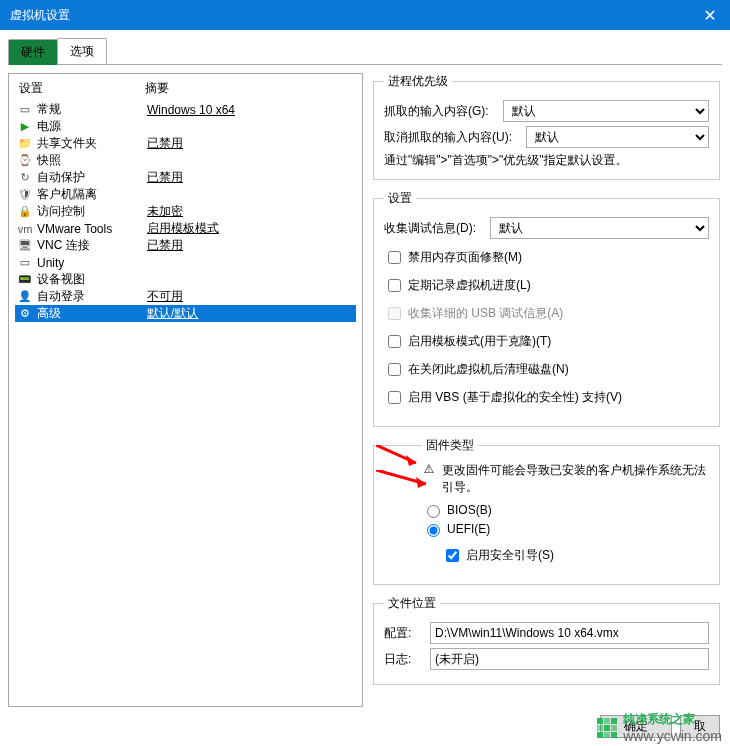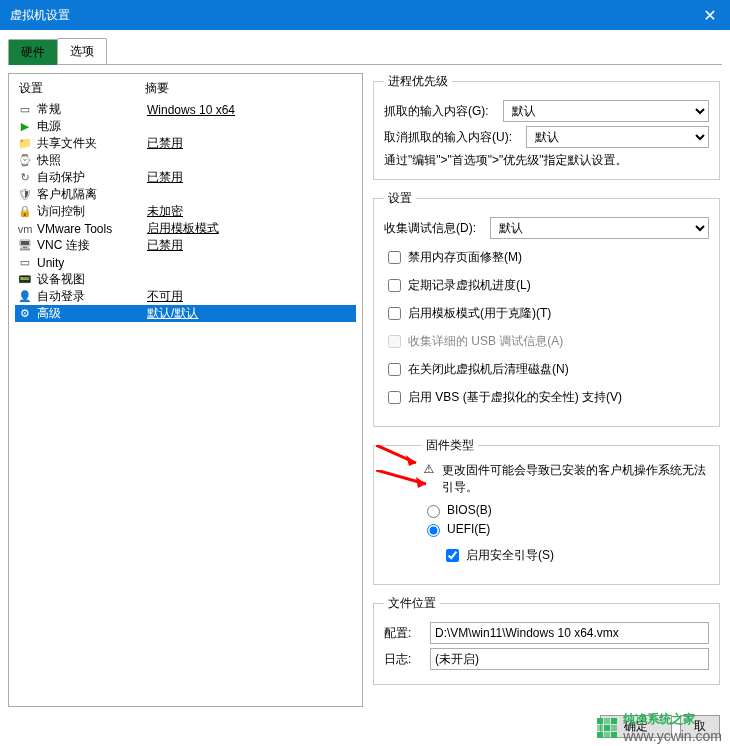--- a/index.html
+++ b/index.html
@@ -158,27 +158,27 @@
           <select><option>默认</option></select>
         </div>
         <div class="cb-row">
             <input type="checkbox" style="">
             <span>禁用内存页面修整(M)</span>
           </div>
         <div class="cb-row">
             <input type="checkbox" style="">
             <span>定期记录虚拟机进度(L)</span>
           </div>
-        <div class="cb-row">
-            <input type="checkbox" style="">
-            <span>启用模板模式(用于克隆)(T)</span>
-          </div>
         <div class="cb-row disabled">
             <input type="checkbox" disabled="" style="">
             <span>收集详细的 USB 调试信息(A)</span>
+          </div>
+        <div class="cb-row">
+            <input type="checkbox" style="">
+            <span>启用模板模式(用于克隆)(T)</span>
           </div>
         <div class="cb-row">
             <input type="checkbox" style="">
             <span>在关闭此虚拟机后清理磁盘(N)</span>
           </div>
         <div class="cb-row">
             <input type="checkbox" style="">
             <span>启用 VBS (基于虚拟化的安全性) 支持(V)</span>
           </div>
       </fieldset>

